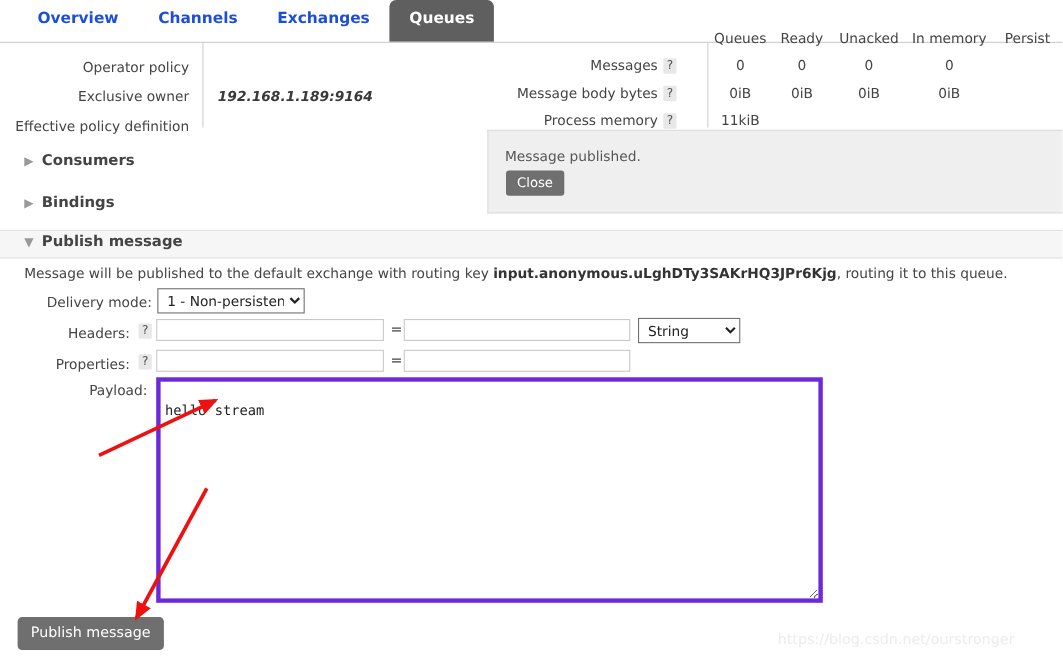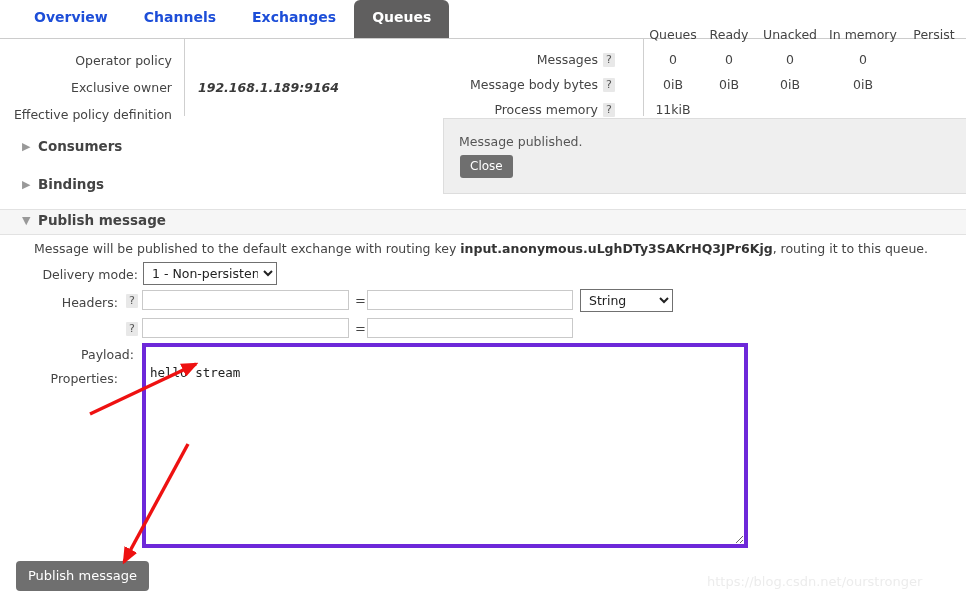--- a/index.html
+++ b/index.html
@@ -166,21 +166,20 @@
     height: 26px;
   }
 
   
   #pubdesc {
     position: absolute;
     left: 22px; top: 241px;
     font-size: 12.5px;
     color: #444444;
     white-space: nowrap;
-    margin-left: 12px;
   }
   #pubdesc b { color: #333333; }
 
   .frow-label {
     position: absolute;
     text-align: right;
     font-size: 12.5px;
     color: #444444;
     white-space: nowrap;
   }
@@ -338,21 +337,21 @@
 <input class="tx" style="left: 142px; top: 290px; width: 207px;" value="">
 <span class="eqs" style="left:355px; top:293px;">=</span>
 <input class="tx" style="left: 367px; top: 290px; width: 206px;" value="">
 <select class="sel" style="left:580px; top:289px; width:93px;">
   <option>String</option>
   <option>Number</option>
   <option>Boolean</option>
   <option>List</option>
 </select>
 
-<div class="frow-label" style="left:0px; top:323px; width:118px;margin-top:48px;">Properties:</div>
+<div class="frow-label" style="left:0px; top:323px; width:118px;">Properties:</div>
 <span class="qmark" style="position:absolute; left:121px; top:322px;">?</span>
 <input class="tx" style="left: 142px; top: 318px; width: 207px;" value="">
 <span class="eqs" style="left:355px; top:321px;">=</span>
 <input class="tx" style="left: 367px; top: 318px; width: 206px;" value="">
 
 <div class="frow-label" style="left:0px; top:347px; width:134px;">Payload:</div>
 <textarea class="payload" style="">hello stream</textarea>
 
 <button id="publish-btn">Publish message</button>
 

